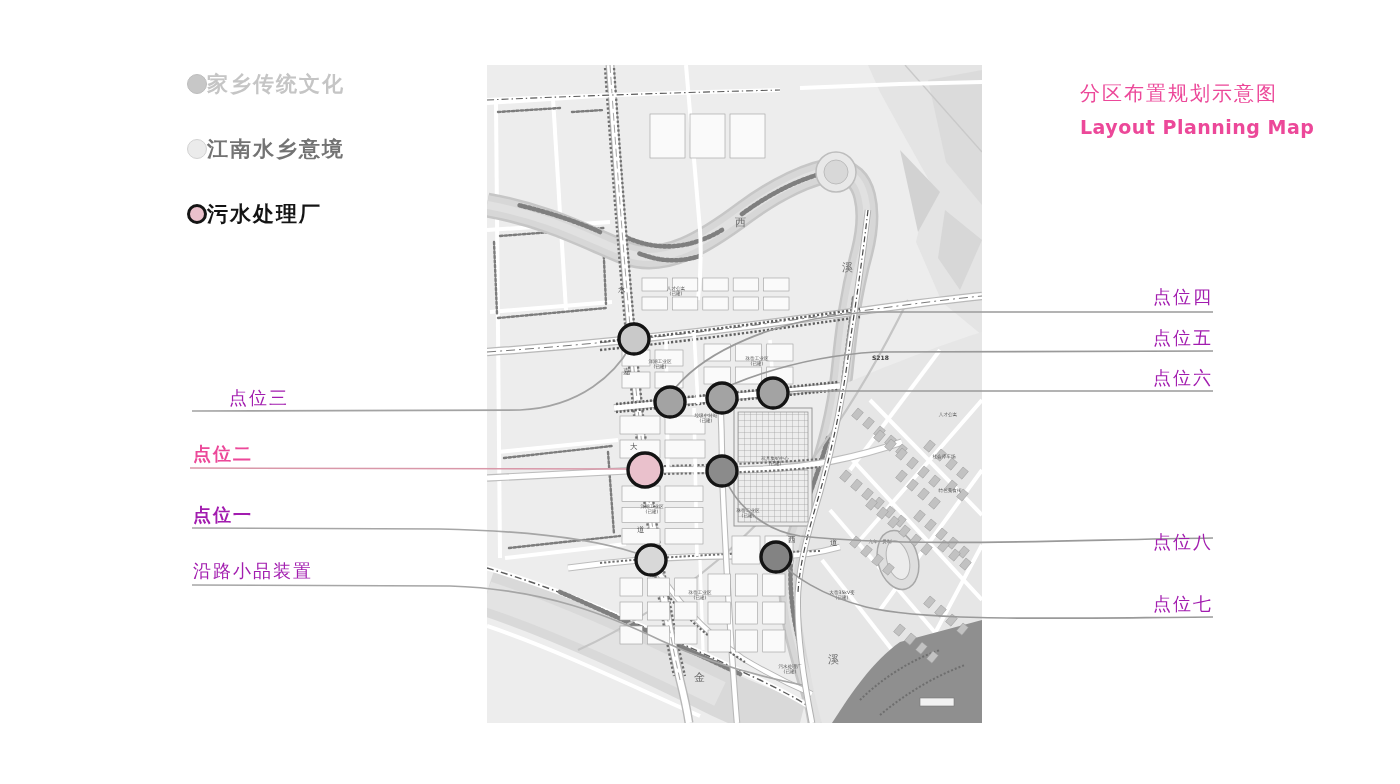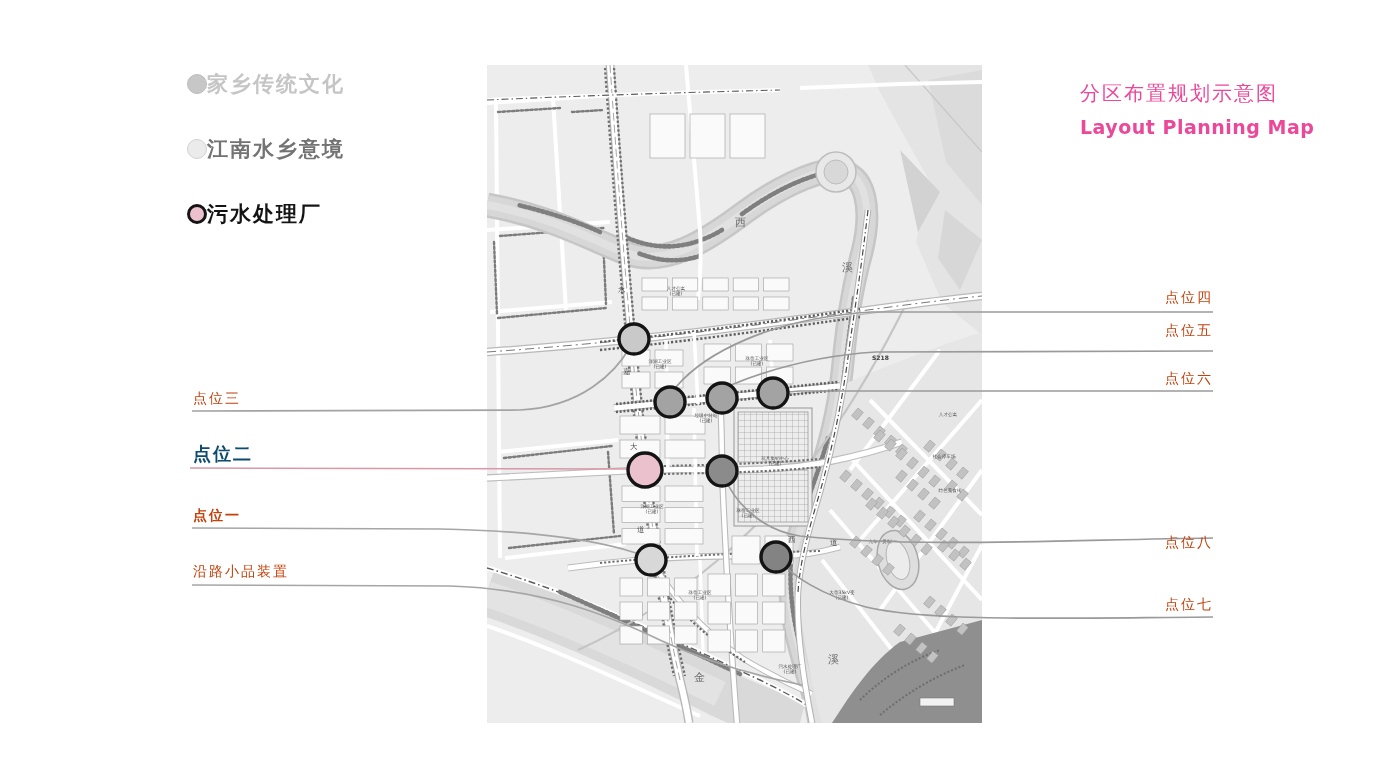--- a/index.html
+++ b/index.html
@@ -8,24 +8,24 @@
   
   #legend{position:absolute;left:187px;top:72px;}
   .legend-row{display:flex;align-items:center;height:24px;margin-bottom:41px;cursor:default;}
   .legend-dot{width:20px;height:20px;border-radius:50%;box-sizing:border-box;flex:0 0 auto;}
   .legend-label{margin-left:0;font-size:21px;font-weight:bold;letter-spacing:2px;white-space:nowrap;}
   
   #title-block{position:absolute;left:1080px;top:80px;color:#9a9a9a;}
   #title-zh{font-size:20px;letter-spacing:2px;}
   #title-en{font-size:19px;font-weight:bold;margin-top:9px;letter-spacing:.5px;}
   
-  .anno-label{position:absolute;font-size:14px;color:#c2410c;letter-spacing:2px;white-space:nowrap;line-height:20px;}
+  .anno-label{position:absolute;font-size:18px;color:#a21caf;letter-spacing:2px;white-space:nowrap;line-height:20px;}
   .anno-label.right{right:187px;text-align:right;}
   .anno-label.left{left:193px;text-align:left;}
-  .anno-label.em{color:#0c4a6e;font-weight:bold;font-size:18px;}
+  .anno-label.em{color:#ec4899;font-weight:bold;font-size:18px;}
   
   #basemap{position:absolute;left:487px;top:65px;}
   #overlay{position:absolute;left:0;top:0;pointer-events:none;}
   text{font-family:"DejaVu Sans","Liberation Sans",sans-serif;}
   .mt-big{font-size:11px;fill:#6e6e6e;letter-spacing:1px;}
   .mt-road{font-size:7.5px;fill:#4c4c4c;}
   .mt-s{font-size:6px;fill:#3a3a3a;font-weight:bold;}
   .mt-tiny{font-size:4.6px;fill:#4a4a4a;text-anchor:middle;}
 </style>
 </head>
@@ -355,23 +355,23 @@
       <circle cx="670" cy="402" r="15" fill="#a3a3a3" stroke="#141414" stroke-width="3.4"></circle>
       <circle cx="722" cy="398" r="15" fill="#a3a3a3" stroke="#141414" stroke-width="3.4"></circle>
       <circle cx="773" cy="393" r="15" fill="#a3a3a3" stroke="#141414" stroke-width="3.4"></circle>
       <circle cx="645" cy="470" r="17" fill="#eac1cc" stroke="#141414" stroke-width="3.4"></circle>
       <circle cx="722" cy="471" r="15" fill="#8b8b8b" stroke="#141414" stroke-width="3.4"></circle>
       <circle cx="651" cy="560" r="15" fill="#d8d8d8" stroke="#141414" stroke-width="3.4"></circle>
       <circle cx="776" cy="557" r="15" fill="#838383" stroke="#141414" stroke-width="3.4"></circle>
     </svg>
 
   <div id="anno-layer">
-      <div class="anno-label left" style="top: 388px;">点位三</div>
+      <div class="anno-label left" style="top: 388px; margin-left: 36px;">点位三</div>
       <div class="anno-label left em" style="top: 444px;">点位二</div>
       <div class="anno-label left" style="top: 505px; font-weight: bold;">点位一</div>
       <div class="anno-label left" style="top: 561px;">沿路小品装置</div>
       <div class="anno-label right" style="top: 287px;">点位四</div>
-      <div class="anno-label right" style="top: 320px;">点位五</div>
+      <div class="anno-label right" style="top: 328px;">点位五</div>
       <div class="anno-label right" style="top: 368px;">点位六</div>
       <div class="anno-label right" style="top: 532px;">点位八</div>
       <div class="anno-label right" style="top: 594px;">点位七</div>
     </div>
 </div>
 
 </body></html>

